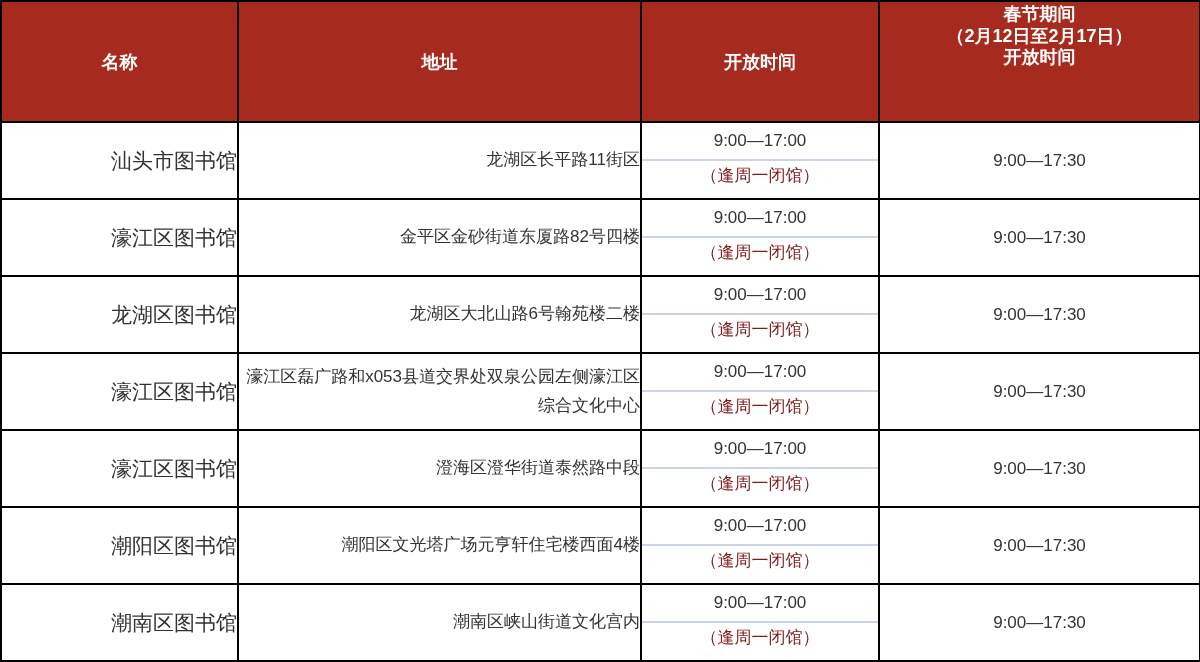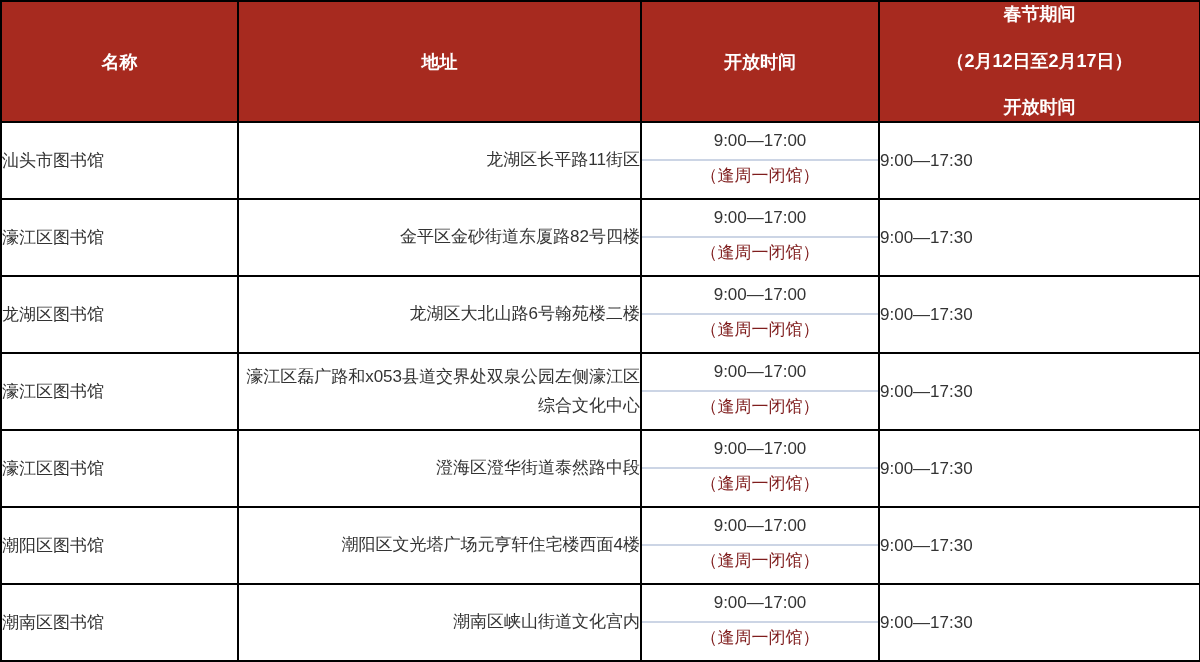--- a/index.html
+++ b/index.html
@@ -37,33 +37,33 @@
     background: #a72a1f;
     color: #ffffff;
     font-size: 18px;
     font-weight: bold;
     text-align: center;
     vertical-align: middle;
   }
   .festival-head {
     display: flex;
     flex-direction: column;
-    justify-content: space-between;
+    justify-content: flex-start;
     align-items: center;
     height: 115px;
     padding: 2px 0;
   }
   .festival-head div { line-height: 1.2; }
 
   
   tr.data-row { height: 77px; }
   td.name-cell {
-    text-align: left;
-    vertical-align: middle;
-    font-size: 17px;
+    text-align: right;
+    vertical-align: middle;
+    font-size: 21px;
     color: #333333;
     margin-top: 20px;
   }
   td.addr-cell {
     text-align: right;
     vertical-align: middle;
     font-size: 17px;
     color: #333333;
     padding: 0 10px 0 8px;
     line-height: 1.7;
@@ -85,21 +85,21 @@
   }
   .hours-bottom {
     flex: 46 0 0;
     display: flex;
     align-items: center;
     justify-content: center;
     font-size: 17px;
     color: #7f1d1d;
   }
   td.festival-cell {
-    text-align: left;
+    text-align: center;
     vertical-align: middle;
     font-size: 17px;
     color: #333333;
   }
 </style>
 </head>
 <body>
 
 <div class="page">
   <table class="schedule">

